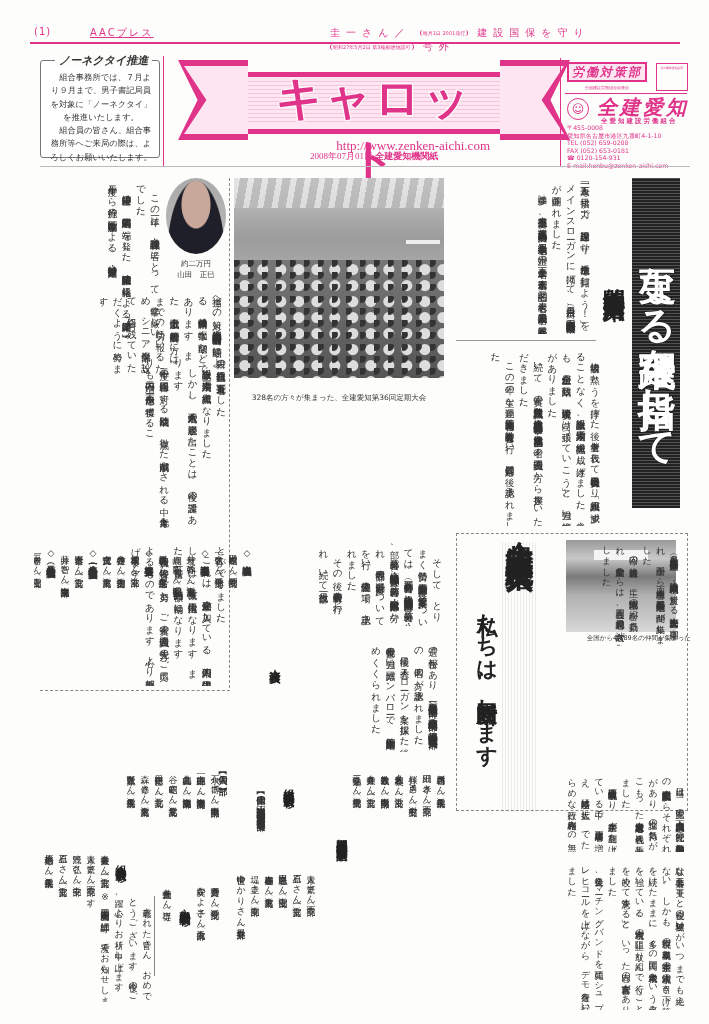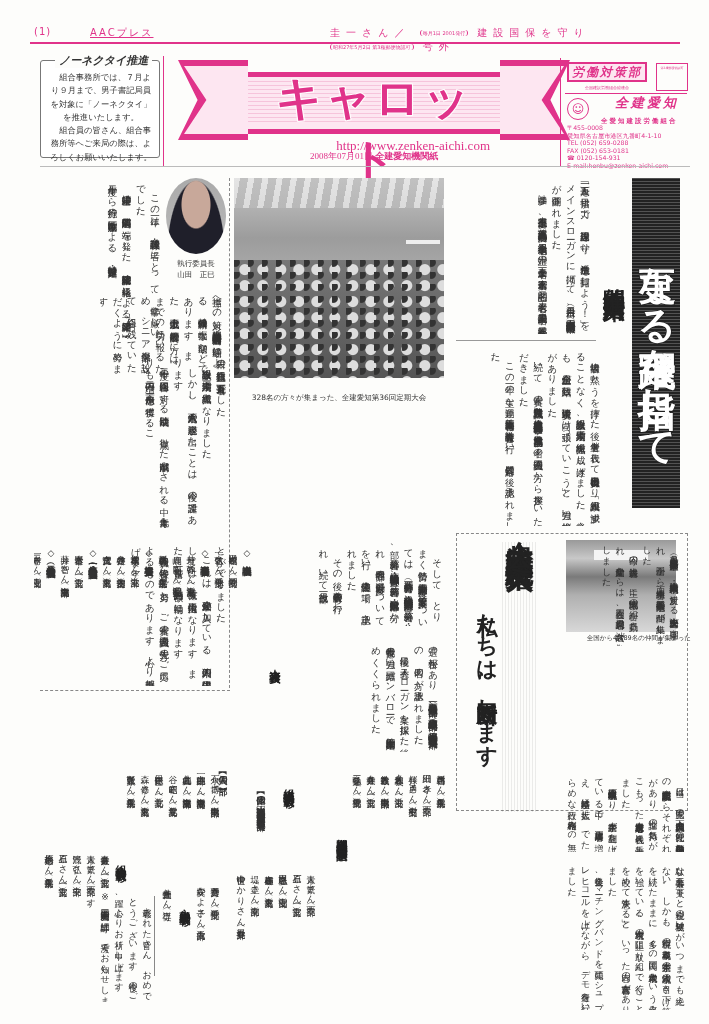--- a/index.html
+++ b/index.html
@@ -33,21 +33,21 @@
   .banner .date { position:absolute; left:80px; top:90px; width:232px; text-align:center; font-size:9px; color:#e0338a; }
   .banner .date b { font-weight:bold; }
 
   
   .mast { left:560px; top:58px; width:130px; height:108px; border-left:1px solid #e0338a; }
   .mast .zk { position:absolute; left:6px; top:4px; width:80px; height:20px; border:2px solid #e0338a; background:#fde6f1; color:#e0338a; font-weight:bold; font-size:12px; text-align:center; line-height:16px; font-style:italic; letter-spacing:2px; }
   .mast .zksub { position:absolute; left:6px; top:27px; width:80px; font-size:4px; color:#e0338a; text-align:center; }
   .mast .stamp { position:absolute; left:95px; top:5px; width:32px; height:28px; border:1px solid #e0338a; font-size:3px; color:#e0338a; padding:2px; line-height:4px; text-align:center; }
   .mast .hr { position:absolute; left:4px; top:35px; width:122px; height:1px; background:#e0338a; }
   .mast .face { position:absolute; left:6px; top:40px; width:22px; height:22px; border:1px solid #e0338a; border-radius:50%; font-size:12px; line-height:20px; text-align:center; color:#e0338a; }
-  .mast .name { position:absolute; left:36px; top:36px; font-size:13px; font-weight:bold; font-style:italic; color:#e0338a; letter-spacing:3px;margin-left:18px; }
+  .mast .name { position:absolute; left:36px; top:36px; font-size:20px; font-weight:bold; font-style:italic; color:#e0338a; letter-spacing:3px; }
   .mast .org { position:absolute; left:40px; top:59px; font-size:6.5px; font-weight:bold; color:#e0338a; letter-spacing:2px; }
   .mast .info { position:absolute; left:6px; top:66px; font-size:6.2px; line-height:7.6px; color:#e0338a; white-space:pre; }
 
   .hline { left:40px; top:166px; width:650px; height:1px; background:#bbb; }
 
   
   .vt { writing-mode:vertical-rl; text-orientation:upright; font-size:9.5px; line-height:14.2px; letter-spacing:0.3px; color:#333; white-space:pre-wrap; overflow:hidden; }
 
   
   .headline { left:632px; top:178px; width:48px; height:330px; background:#222; color:#fff; writing-mode:vertical-rl; text-orientation:upright; font-size:38px; font-weight:bold; line-height:46px; text-align:center; letter-spacing:-1px; overflow:hidden; }
@@ -152,21 +152,21 @@
 　この一年の主な運動、第三十五期決算報告、会計監査報告を行い、質疑応答の後、承認されました。</div>
 <div class="abs vt" style="left:234px;top:406px;width:212px;height:140px;"></div>
 <div class="abs vt" style="left:232px;top:542px;width:212px;height:84px;">　そして、とりまく情勢と第三十六期運動方針案、予算案等提案については、四分科会（第一分科会…社会保障対策部・労働対策部・賃金対策部、第二分科会…住宅対策部・技術対策部、第三分科会…共済福祉部・組織部・教育宣伝部、第四分科会…税金対策部・財政部）に分かれ、各専門部の運動方針案について討議を行い、全体会議の場で、承認されました。
 　その後、各功労者表彰が行われ、続いて役員一部改</div>
 <div class="abs vt" style="left:240px;top:640px;width:200px;height:112px;">選の報告があり、石島一男副執行委員長（海部津島支部）、近藤金作組織部長（岡崎支部）、嶋崎保男（木曽川支部）・宮上正人執行委員（東海支部）の、四名の方が承認されました。
 　最後に大会スローガン案を採択した後、小泉青年部長の力強い団結ガンバローで、第三十六期定期大会は締めくくられました。</div>
 
 <div class="abs dash-v" style="left:229px;top:178px;height:510px;"></div>
 <div class="abs portrait"></div>
 <div class="abs portrait-cap">
-  <div>執行委員長</div>
+  <div>約二万円</div>
   <div>山田　正巳</div>
 </div>
 <div class="abs vt" style="left:38px;top:178px;width:124px;height:160px;">　この一年は、我々建設関係の者にとって、非常に厳しい年でした。
 　姉歯建築士の、耐震偽造問題に端を発した、建築確認業務の厳格化による「建築業界の大不況」、二十年度から施行の医療制度改革による、特定健診・特定保健</div>
 <div class="abs vt" style="left:100px;top:290px;width:124px;height:84px;">指導への対策、後期高齢者支援金・前期高齢者納付金の増額等による、健康保険料の大幅な増額などであります。また、七十五歳以上の後期高齢者の方には、今までの功労に報いるため、シニア倶楽部を設立して、組合に残っていただくように努めます。
 　拡大実績は、千四十九名の加入者があり、実増では百八十名の増となり、三月</div>
 <div class="abs vt" style="left:38px;top:352px;width:190px;height:176px;">末日の組合員数は一万千五百九十名でした。
 　組合設立以来、三十六期連続で組織拡大となりました。
 　しかし、八百六十九名の脱退者が出たことは、今後の課題であります。
 　二十年度の国保組合に対する特別助成は、徹底した歳出削減がされる中、十九年度よりも二千万円増の二百八十一億円を獲得するこ</div>

